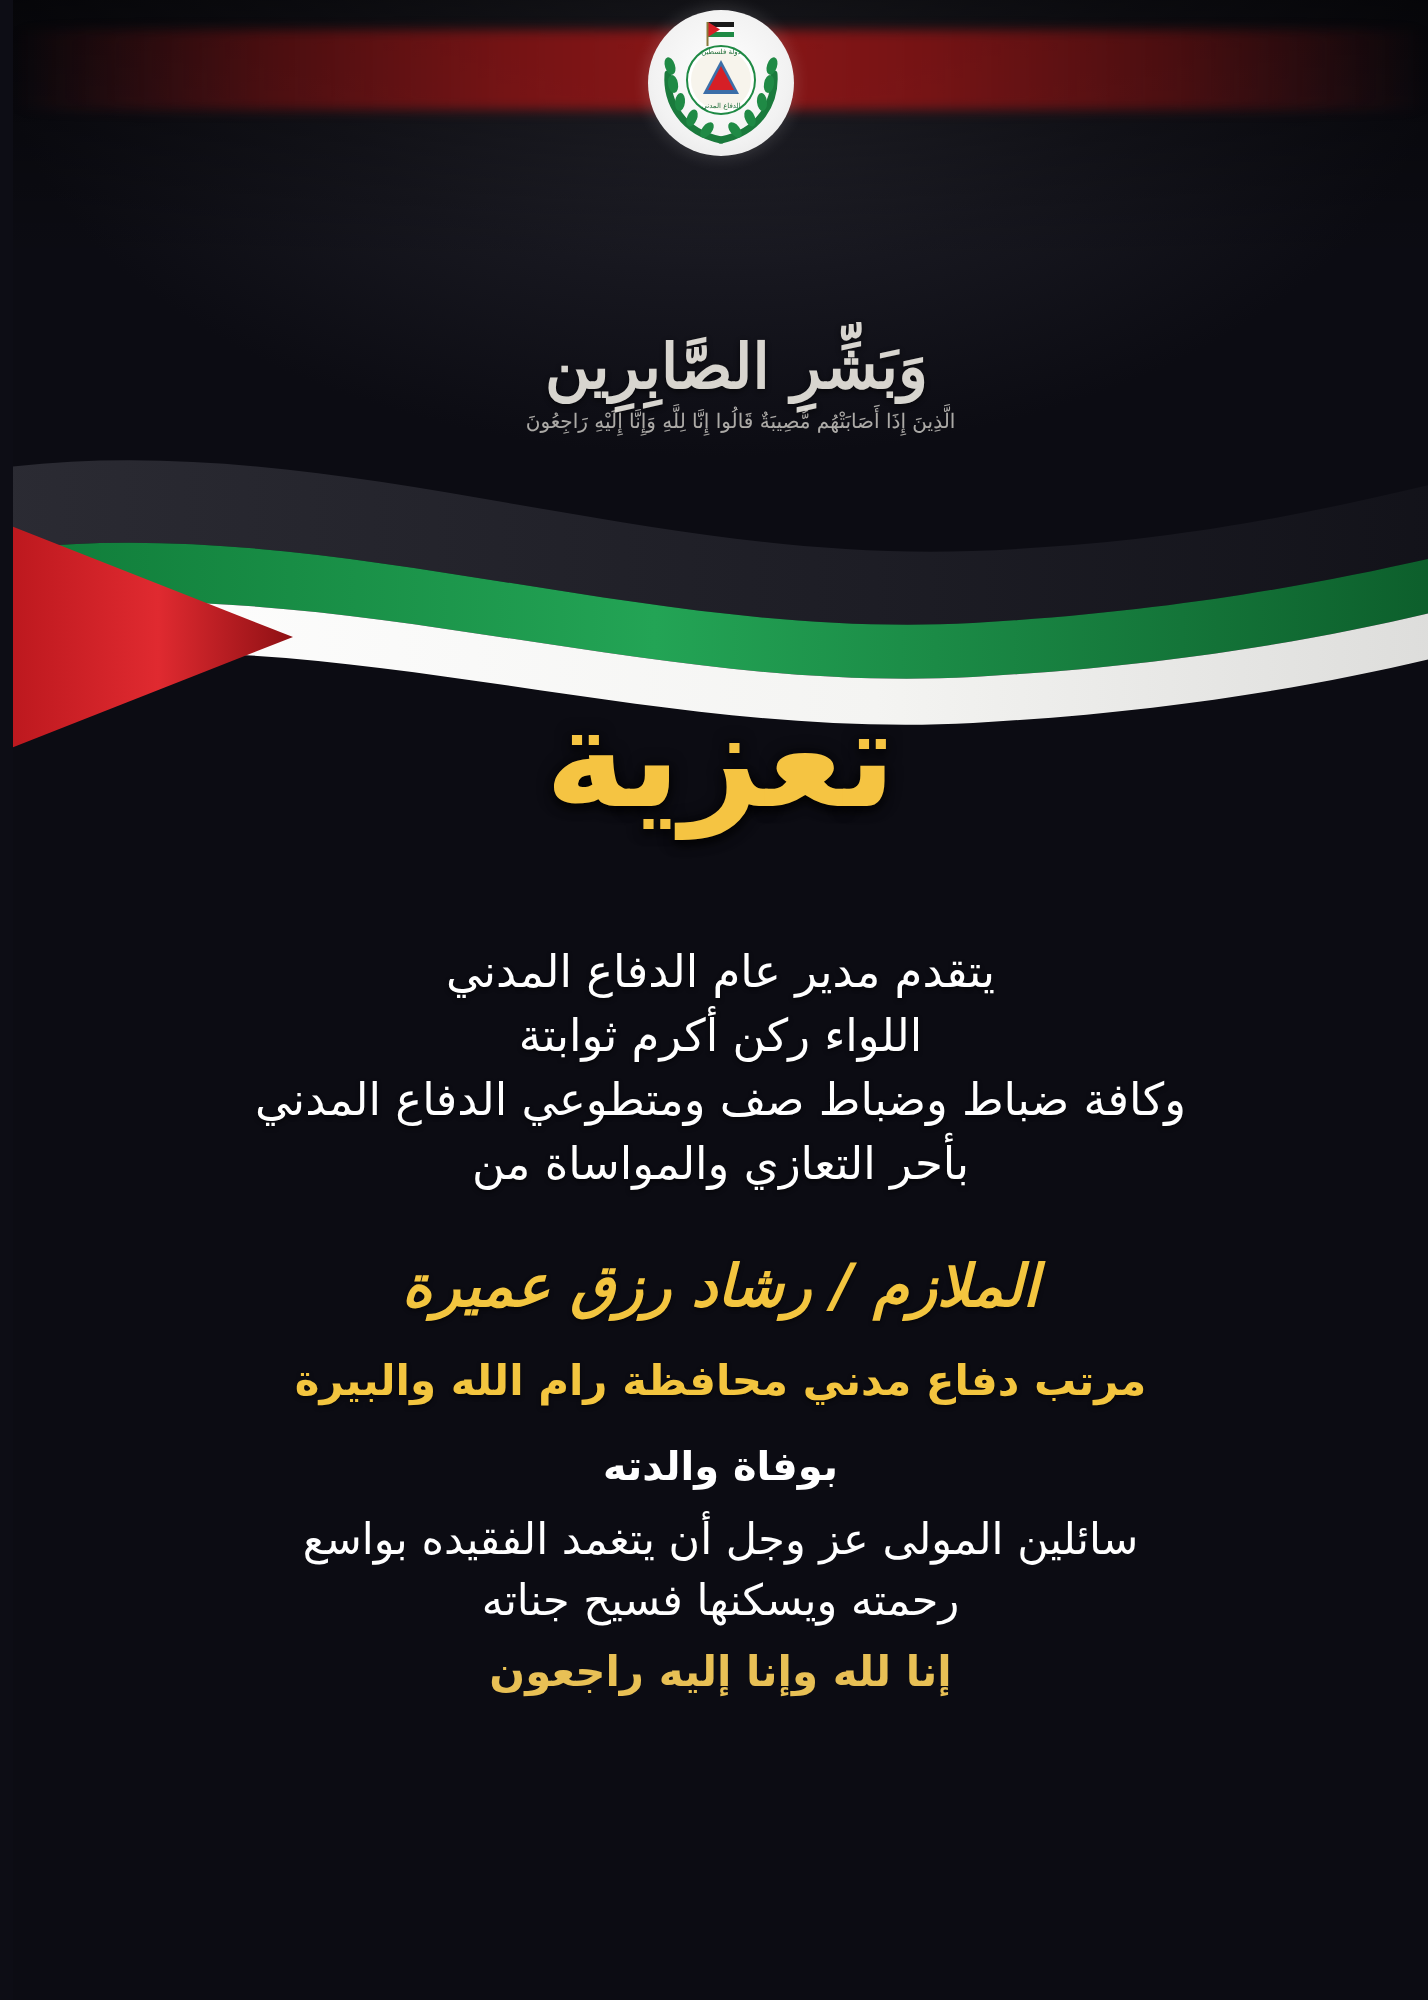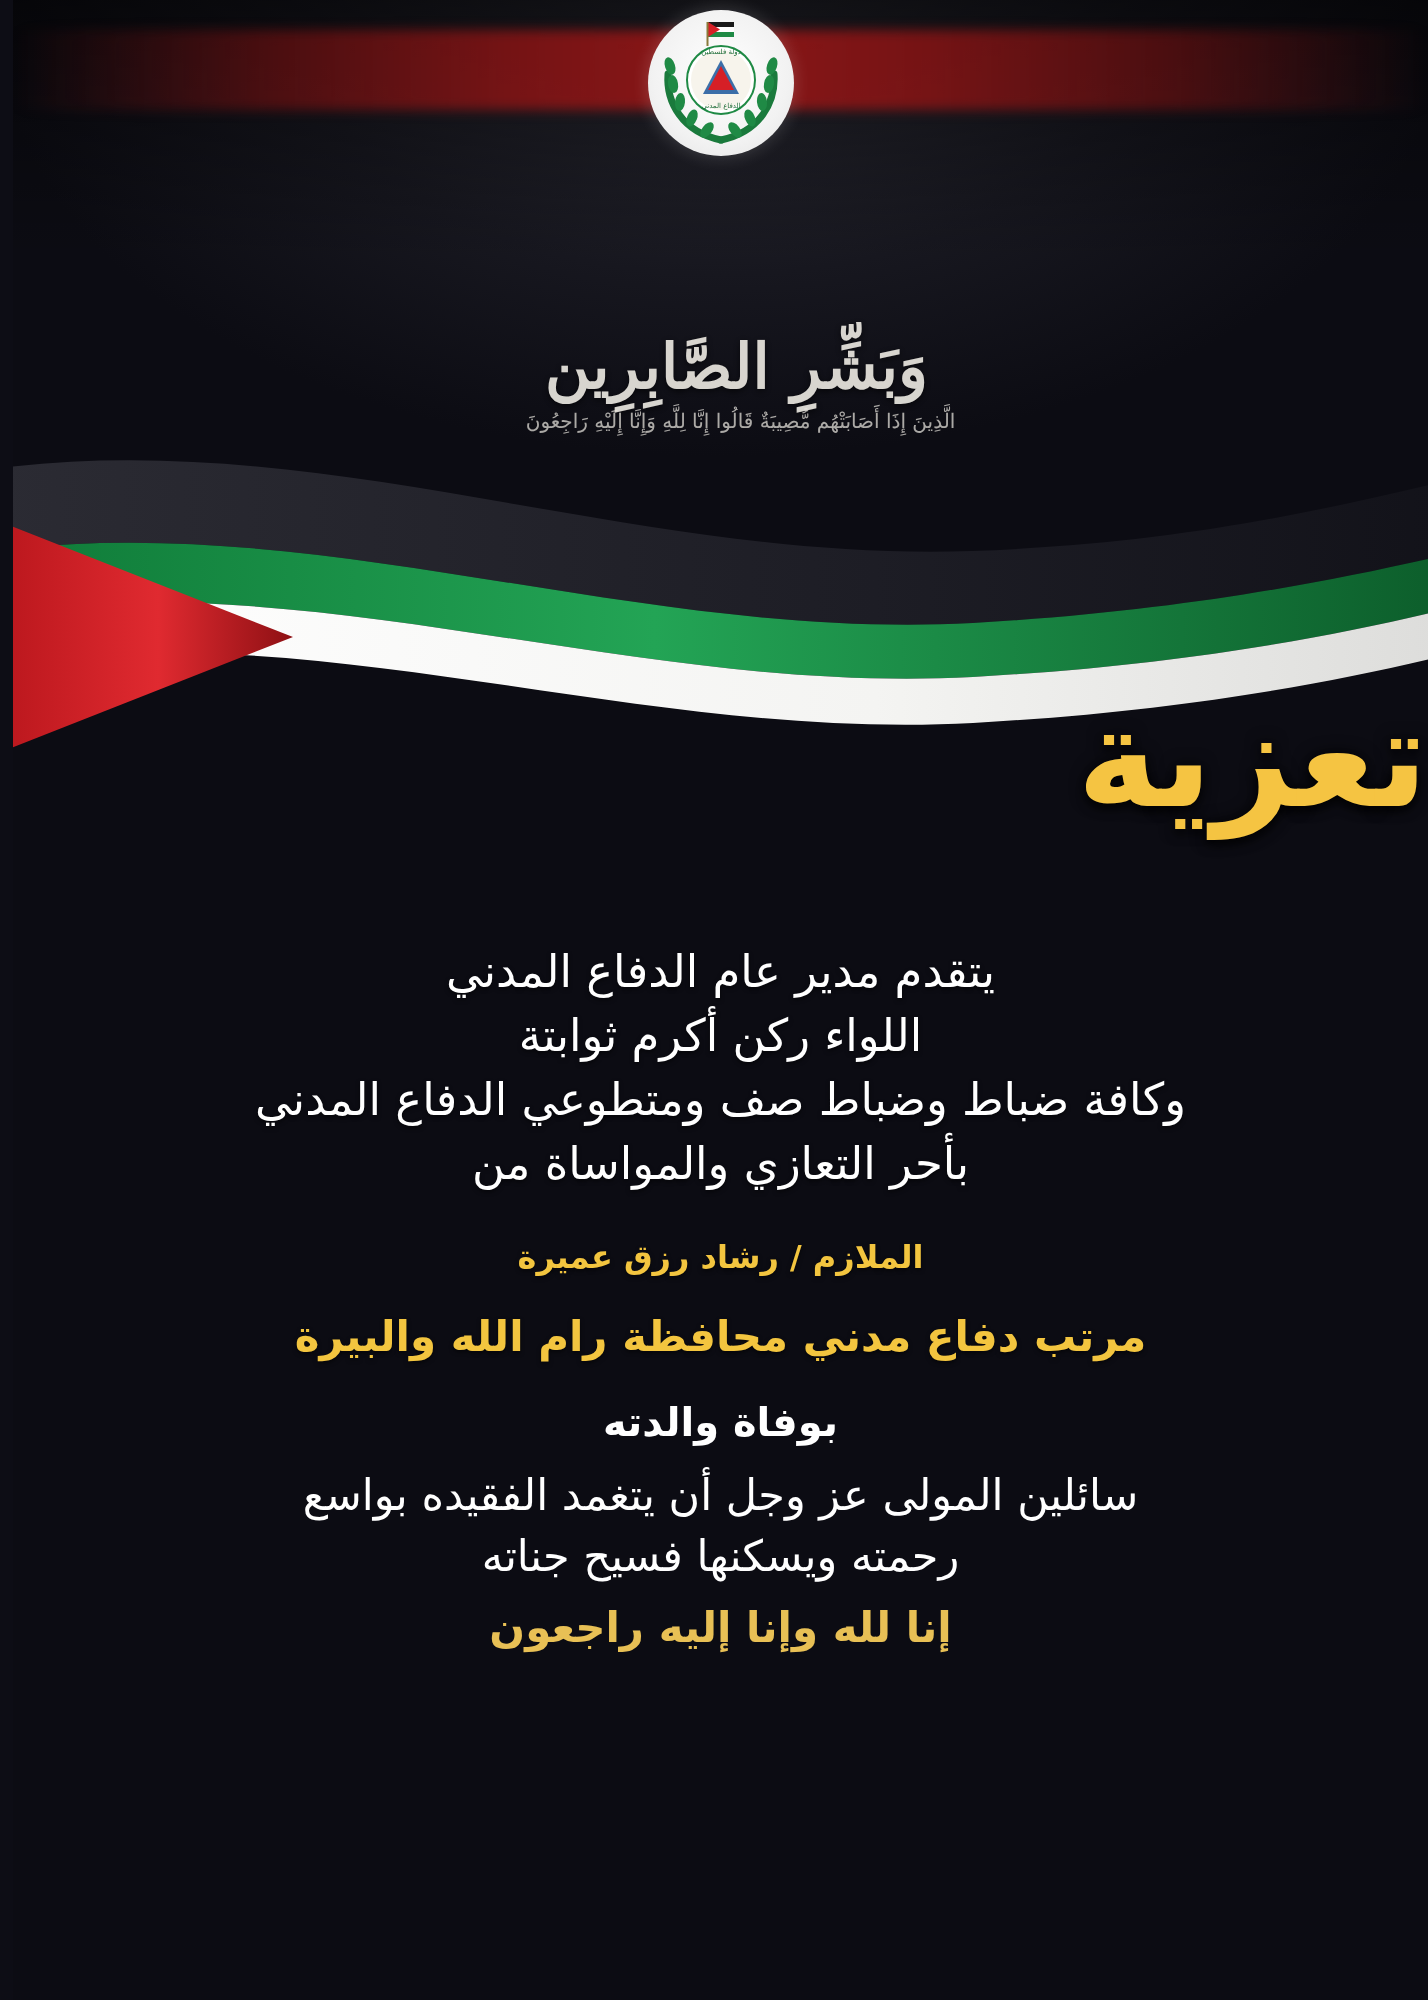--- a/index.html
+++ b/index.html
@@ -95,20 +95,21 @@
     height: 330px;
     pointer-events: none;
   }
 
   
   .title {
     position: absolute;
     top: 690px;
     left: 0;
     width: 100%;
+    text-align: center;
     font-size: 138px;
     line-height: 1;
     font-weight: bold;
     color: #f5c442;
     text-shadow: 0 0 16px rgba(0,0,0,0.75), 0 6px 10px rgba(0,0,0,0.6);
     letter-spacing: -2px;
   }
 
   
   .body-text {
@@ -121,25 +122,26 @@
     box-sizing: border-box;
   }
   .para-white {
     font-size: 45px;
     line-height: 1.42;
     color: #ffffff;
     font-weight: 500;
     text-shadow: 0 2px 4px rgba(0,0,0,0.55);
   }
   .name-gold {
-    margin-top: 42px;
-    font-size: 32px;
+    margin-top: 56px;
+    font-size: 58px;
     font-weight: bold;
     color: #f3c53f;
     text-shadow: 0 2px 4px rgba(0,0,0,0.55);
+    font-style: italic;
   }
   .rank-gold {
     margin-top: 36px;
     font-size: 42px;
     font-weight: bold;
     color: #f3c53f;
     text-shadow: 0 2px 4px rgba(0,0,0,0.55);
   }
   .cause-white {
     margin-top: 38px;

